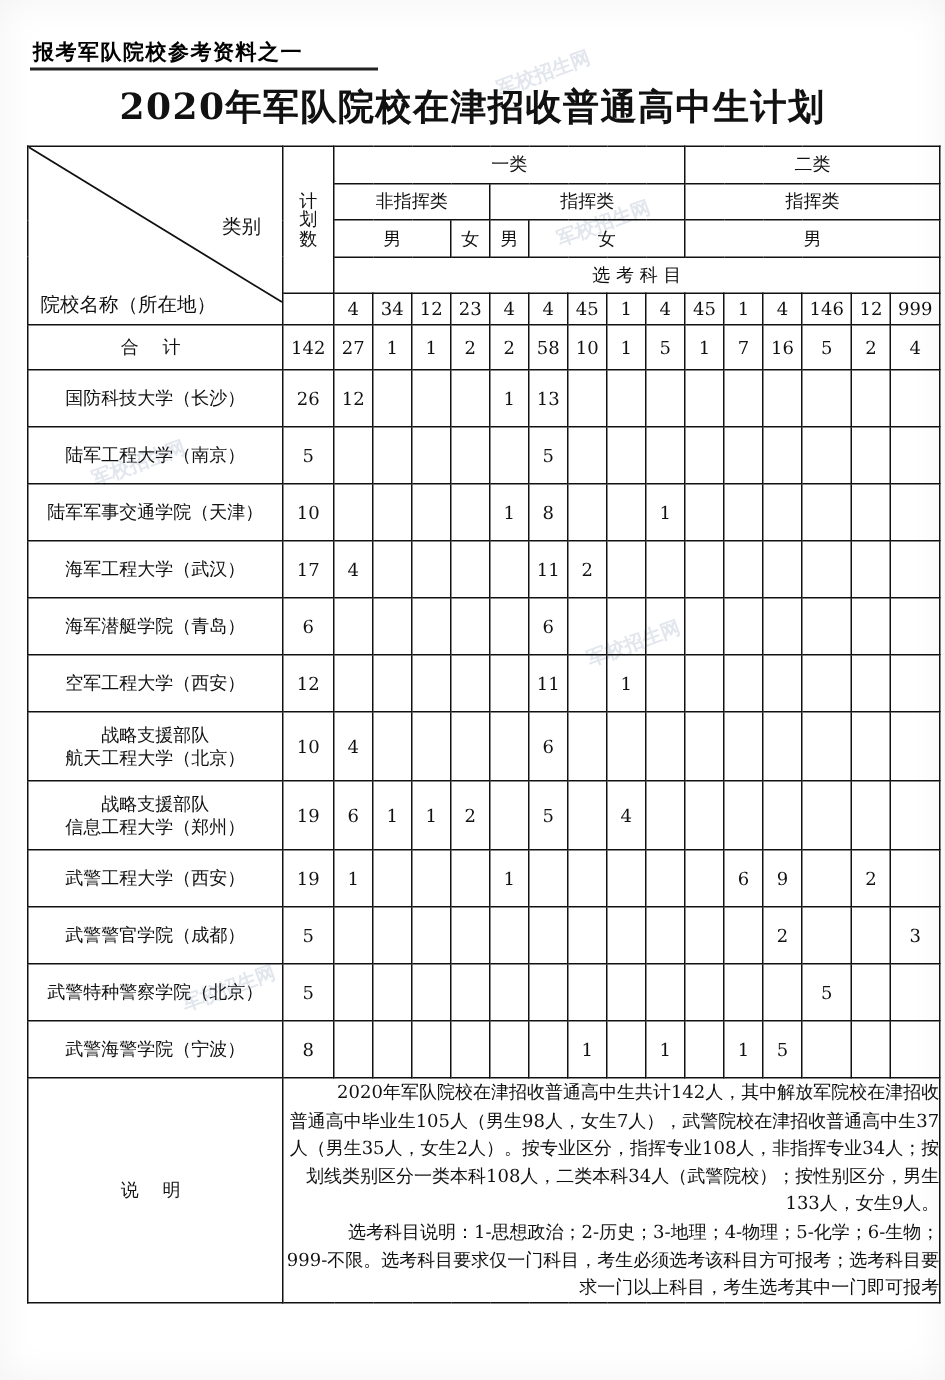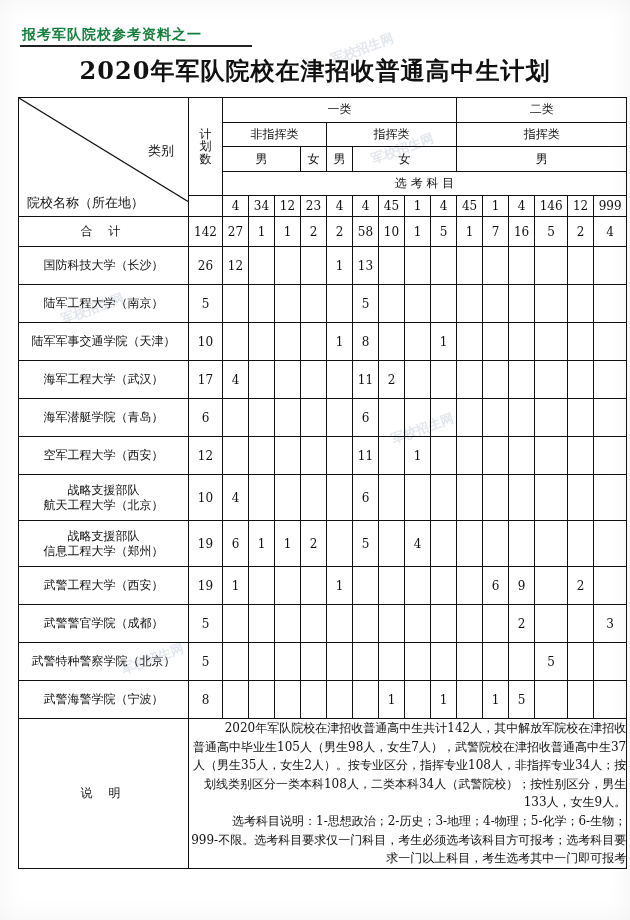--- a/index.html
+++ b/index.html
@@ -22,21 +22,21 @@
     box-sizing: border-box;
   }
   .corner-note {
     position: absolute;
     left: 22px;
     top: 26px;
     font-size: 14px;
     font-weight: bold;
     letter-spacing: 1px;
     font-family: "DejaVu Serif", "Liberation Serif", serif;
-    color: #15803d;
+    color: #000000;
     white-space: nowrap;
   }
   .corner-rule {
     position: absolute;
     left: 20px;
     top: 45px;
     width: 232px;
     height: 2px;
     background: #222;
   }

